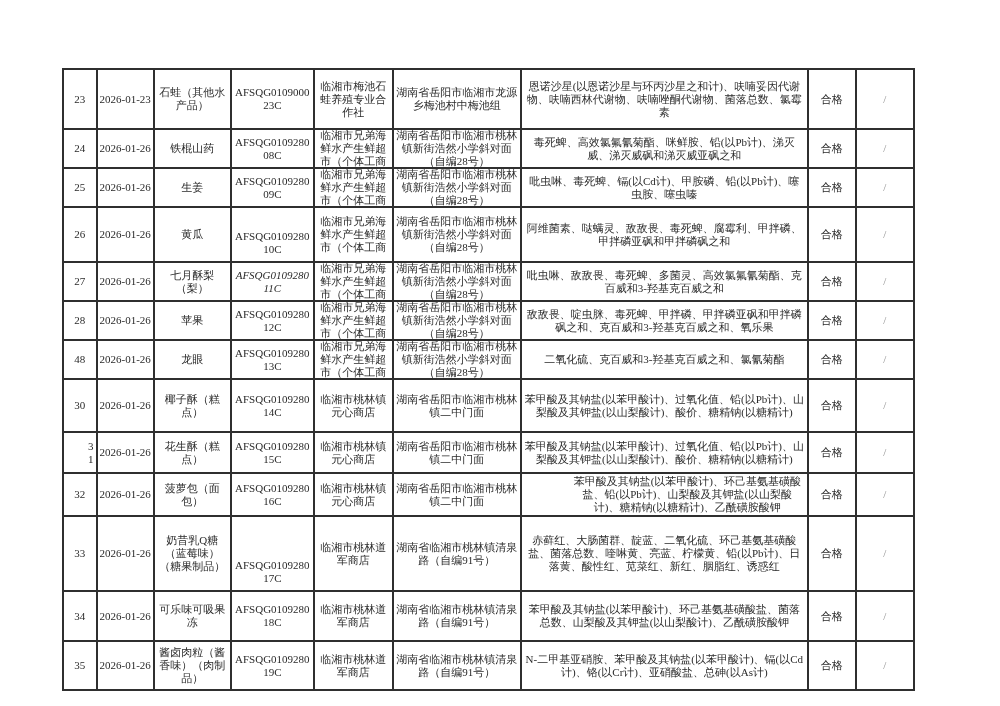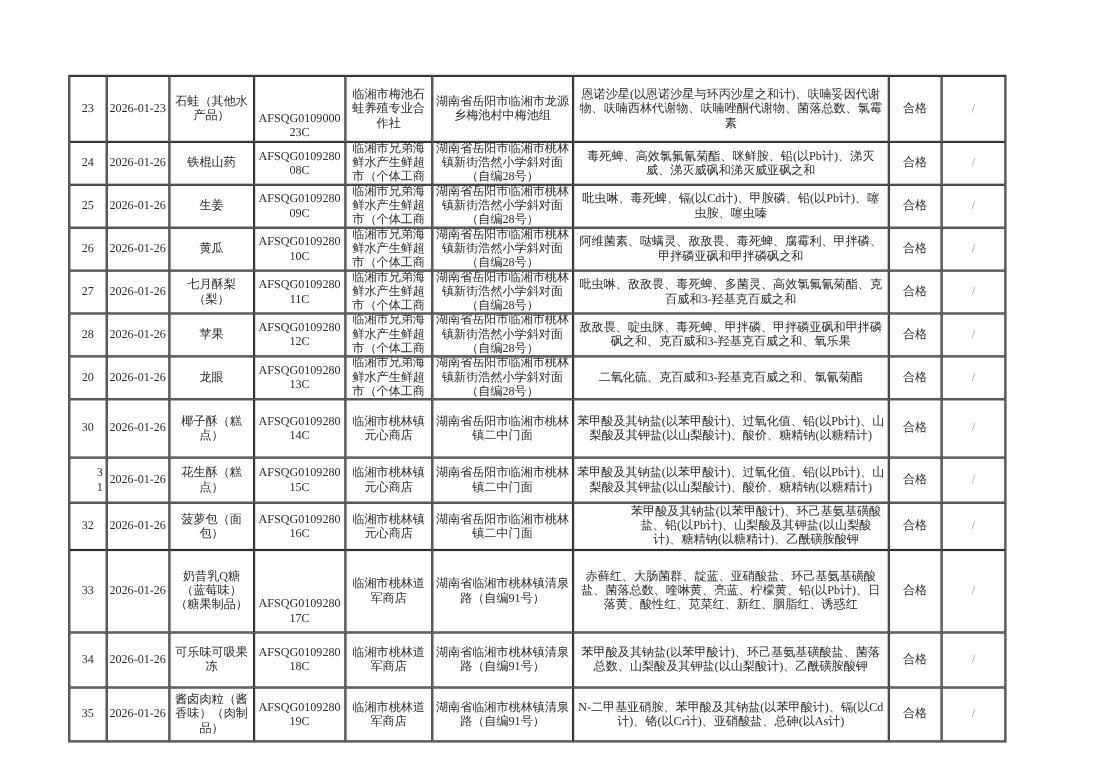--- a/index.html
+++ b/index.html
@@ -54,21 +54,21 @@
             <div class="wrap" style="height: 43px;">
               <span>2026-01-23</span>
             </div>
           </td>
           <td class="c-name">
             <div class="wrap" style="height: 43px;">
               <span>石蛙（其他水产品）</span>
             </div>
           </td>
           <td class="c-code">
-            <div class="wrap" style="height: 58px; align-items: flex-end;">
+            <div class="wrap" style="height: 58px;">
               <span>AFSQG010900023C</span>
             </div>
           </td>
           <td class="c-producer">
             <div class="wrap" style="height: 43px;">
               <span>临湘市梅池石蛙养殖专业合作社</span>
             </div>
           </td>
           <td class="c-address">
             <div class="wrap" style="height: 43px;">
@@ -195,21 +195,21 @@
             <div class="wrap" style="height: 37px;">
               <span>2026-01-26</span>
             </div>
           </td>
           <td class="c-name">
             <div class="wrap" style="height: 37px;">
               <span>黄瓜</span>
             </div>
           </td>
           <td class="c-code">
-            <div class="wrap" style="height: 37px;">
+            <div class="wrap" style="height: 37px; margin-top: 16px;">
               <span>AFSQG010928010C</span>
             </div>
           </td>
           <td class="c-producer">
             <div class="wrap" style="height: 37px;">
               <span>临湘市兄弟海鲜水产生鲜超市（个体工商</span>
             </div>
           </td>
           <td class="c-address">
             <div class="wrap" style="height: 37px;">
@@ -242,21 +242,21 @@
             <div class="wrap" style="height: 37px;">
               <span>2026-01-26</span>
             </div>
           </td>
           <td class="c-name">
             <div class="wrap" style="height: 37px;">
               <span>七月酥梨（梨）</span>
             </div>
           </td>
           <td class="c-code">
-            <div class="wrap" style="height: 37px;">
+            <div class="wrap" style="height: 37px; font-style: italic;">
               <span>AFSQG010928011C</span>
             </div>
           </td>
           <td class="c-producer">
             <div class="wrap" style="height: 37px;">
               <span>临湘市兄弟海鲜水产生鲜超市（个体工商</span>
             </div>
           </td>
           <td class="c-address">
             <div class="wrap" style="height: 37px;">
@@ -322,21 +322,21 @@
           </td>
           <td class="c-remark">
             <div class="wrap" style="height: 37px;">
               <span>/</span>
             </div>
           </td>
         </tr>
         <tr style="height: 39px;">
           <td class="c-no">
             <div class="wrap" style="height: 37px;">
-              <span>20</span>
+              <span>48</span>
             </div>
           </td>
           <td class="c-date">
             <div class="wrap" style="height: 37px;">
               <span>2026-01-26</span>
             </div>
           </td>
           <td class="c-name">
             <div class="wrap" style="height: 37px;">
               <span>龙眼</span>
@@ -540,21 +540,21 @@
               <span>临湘市桃林道军商店</span>
             </div>
           </td>
           <td class="c-address">
             <div class="wrap" style="height: 63px;">
               <span>湖南省临湘市桃林镇清泉路（自编91号）</span>
             </div>
           </td>
           <td class="c-items">
             <div class="wrap" style="height: 63px;">
-              <span>赤藓红、大肠菌群、靛蓝、亚硝酸盐、环己基氨基磺酸盐、菌落总数、喹啉黄、亮蓝、柠檬黄、铅(以Pb计)、日落黄、酸性红、苋菜红、新红、胭脂红、诱惑红</span>
+              <span>赤藓红、大肠菌群、靛蓝、二氧化硫、环己基氨基磺酸盐、菌落总数、喹啉黄、亮蓝、柠檬黄、铅(以Pb计)、日落黄、酸性红、苋菜红、新红、胭脂红、诱惑红</span>
             </div>
           </td>
           <td class="c-result">
             <div class="wrap" style="height: 63px;">
               <span>合格</span>
             </div>
           </td>
           <td class="c-remark">
             <div class="wrap" style="height: 63px;">
               <span>/</span>

